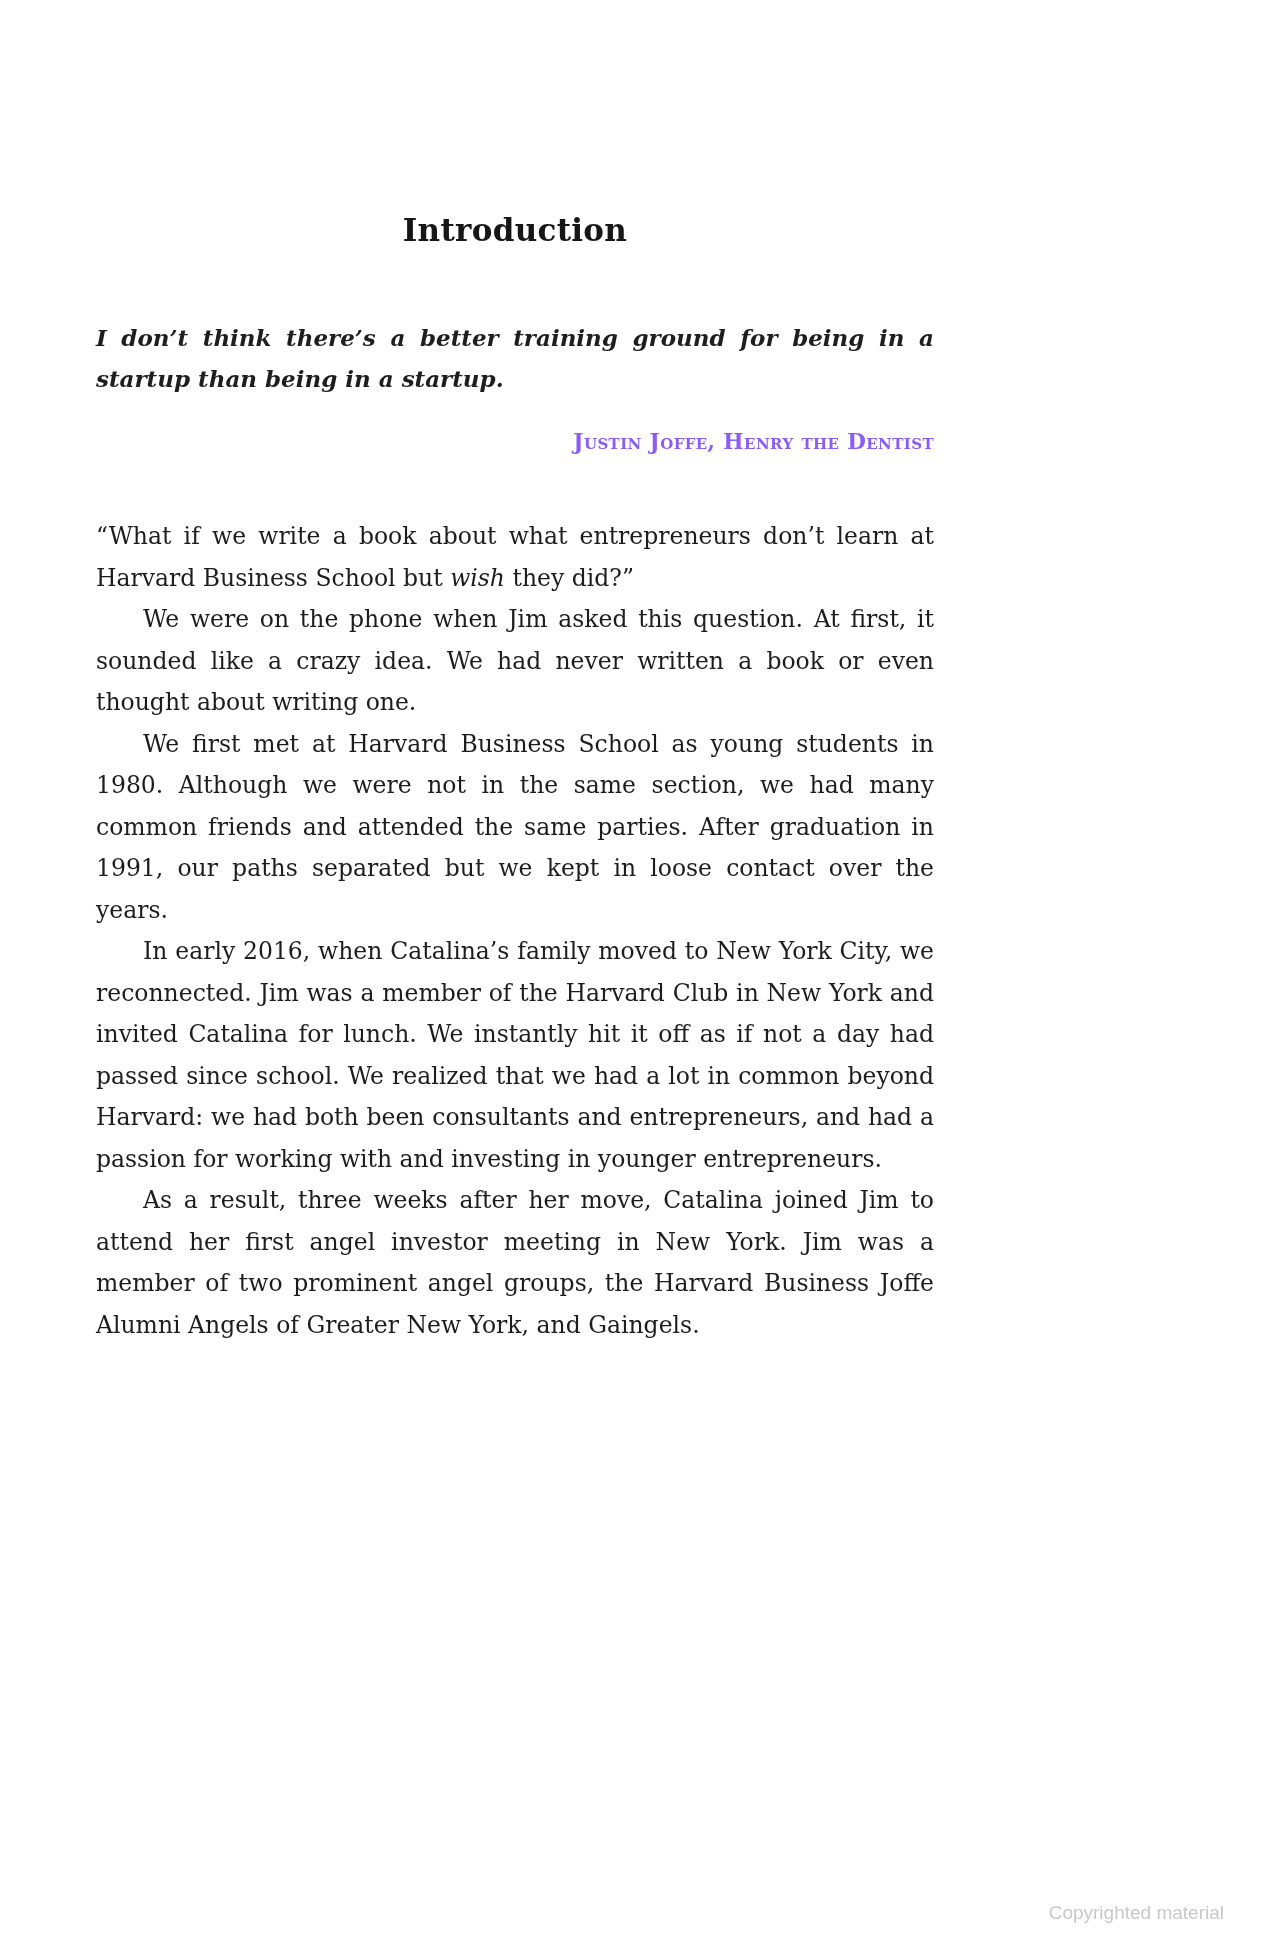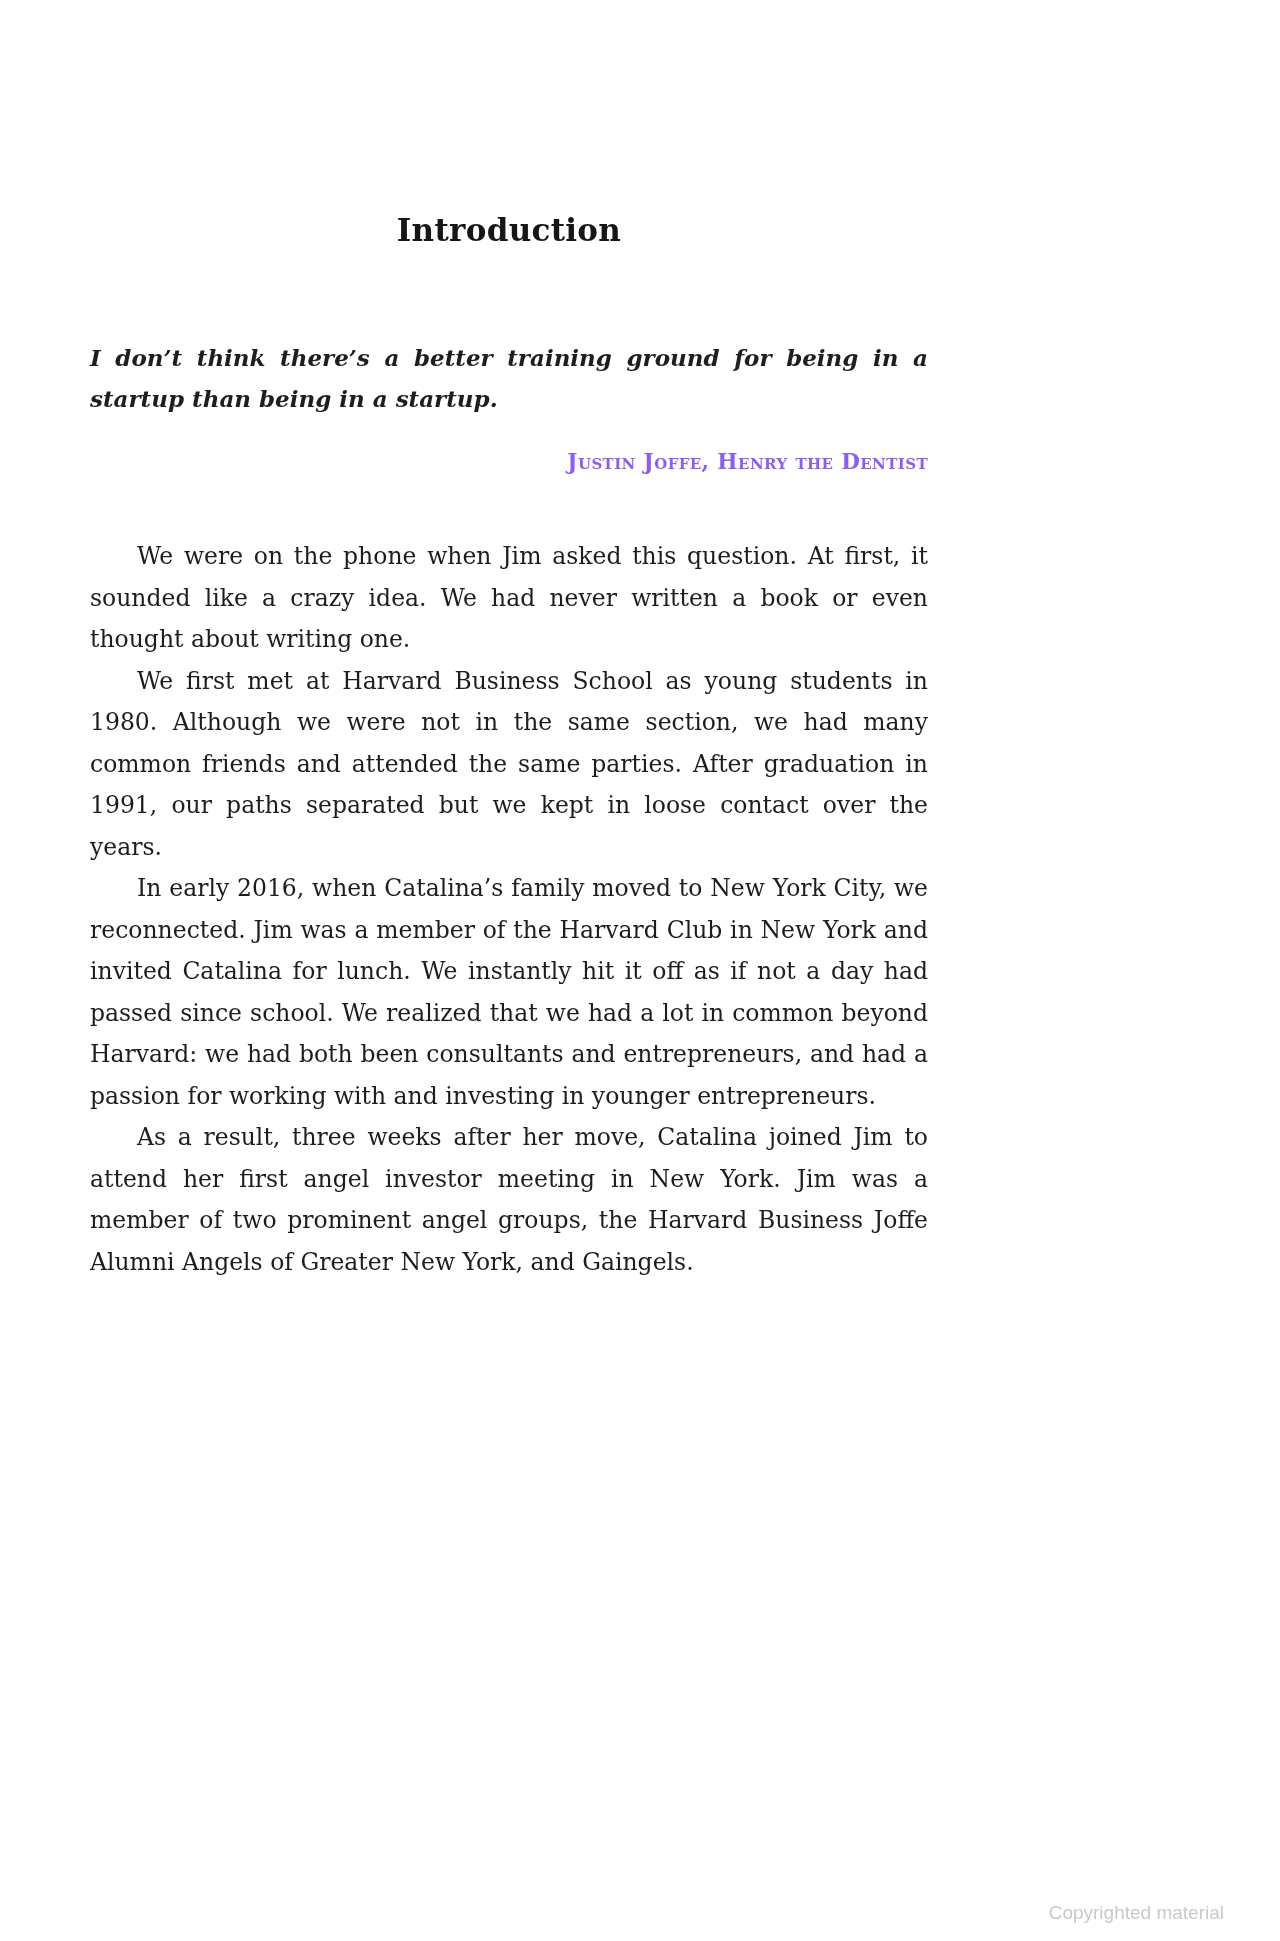--- a/index.html
+++ b/index.html
@@ -7,34 +7,34 @@
   body {
     width: 1280px;
     height: 1941px;
     position: relative;
     overflow: hidden;
     font-family: "DejaVu Serif", serif;
     color: #1d1d1d;
   }
   .page {
     position: absolute;
-    left: 90px;
+    left: 96px;
     top: 0;
     width: 838px;
   }
   .chapter-title {
     margin-top: 212px;
     text-align: center;
     font-size: 31px;
     font-weight: bold;
     letter-spacing: 0.3px;
     color: #161616;
   }
   .epigraph {
-    margin-top: 89px;
+    margin-top: 69px;
     font-style: italic;
     font-weight: bold;
     font-size: 23px;
     line-height: 41px;
     text-align: justify;
     color: #1e1e1e;
   }
   .attribution {
     margin-top: 30px;
     text-align: right;
@@ -69,20 +69,21 @@
 <div class="page">
 
   <h1 class="chapter-title">Introduction</h1>
 
   <p class="epigraph">I don’t think there’s a better training ground for being in a startup than being in a startup.</p>
 
   <p class="attribution">Justin Joffe, Henry the Dentist</p>
 
   <div class="body-text">
 
+    <p class="noindent"><span>“What if we write a book about what entrepreneurs don’t learn at Harvard Business School but </span><em>wish</em><span> they did?”</span></p>
 
     <p>We were on the phone when Jim asked this question. At first, it sounded like a crazy idea. We had never written a book or even thought about writing one.</p>
 
     <p>We first met at Harvard Business School as young students in 1980. Although we were not in the same section, we had many common friends and attended the same parties. After graduation in 1991, our paths separated but we kept in loose contact over the years.</p>
 
     <p>In early 2016, when Catalina’s family moved to New York City, we reconnected. Jim was a member of the Harvard Club in New York and invited Catalina for lunch. We instantly hit it off as if not a day had passed since school. We realized that we had a lot in common beyond Harvard: we had both been consultants and entrepreneurs, and had a passion for working with and investing in younger entrepreneurs.</p>
 
     <p>As a result, three weeks after her move, Catalina joined Jim to attend her first angel investor meeting in New York. Jim was a member of two prominent angel groups, the Harvard Business Joffe Alumni Angels of Greater New York, and Gaingels.</p>
 
   </div>

